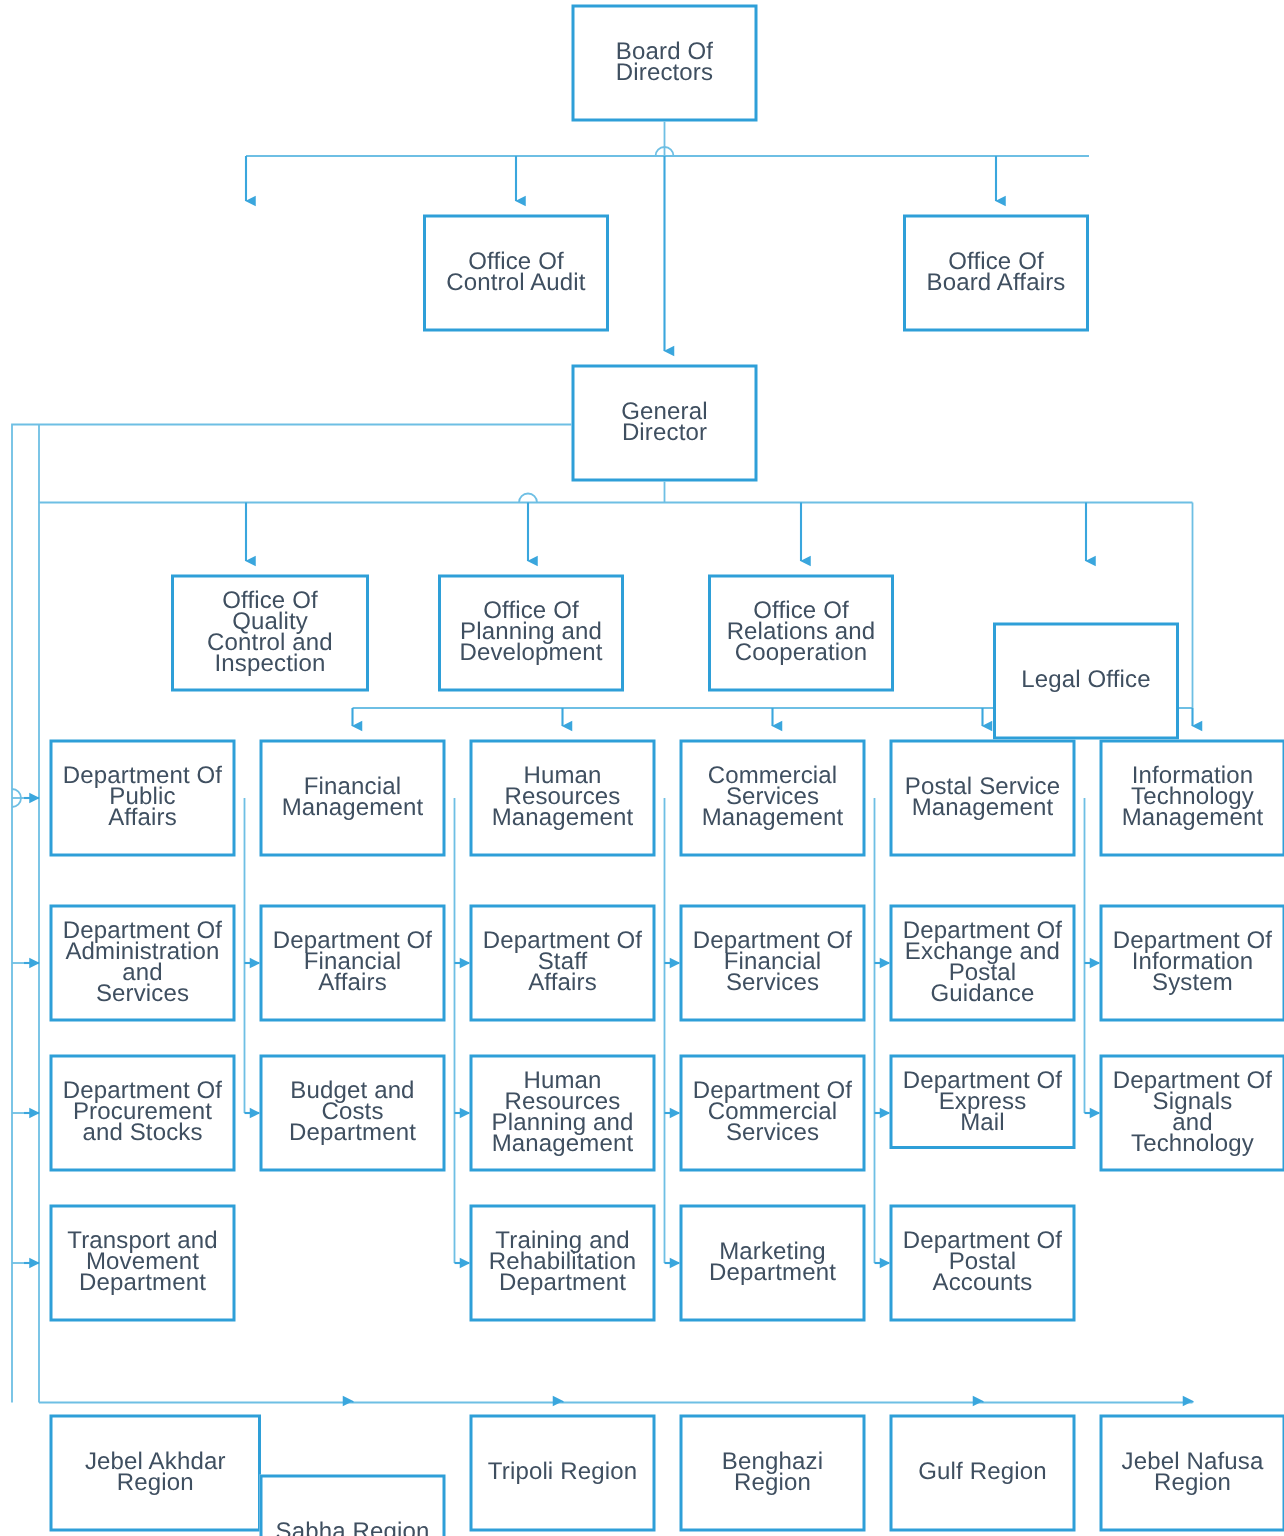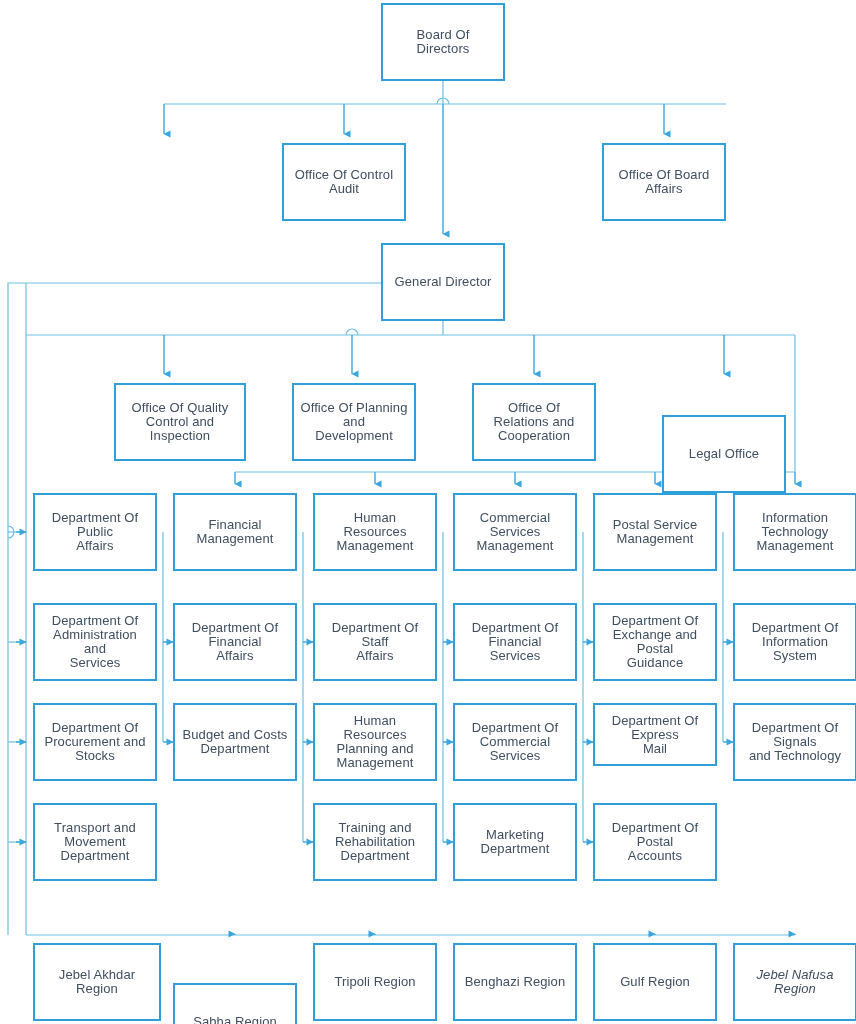--- a/index.html
+++ b/index.html
@@ -31,21 +31,21 @@
   .node {
     position: absolute;
     box-sizing: border-box;
     background: #ffffff;
     border: 2px solid #2e9fd8;
     display: flex;
     align-items: center;
     justify-content: center;
     text-align: center;
     color: #3f4f60;
-    font-size: 13px;
+    font-size: 16px;
     line-height: 14px;
     letter-spacing: 0.1px;
     padding: 4px 6px;
     white-space: pre-line;
   }
   .node.lvl0 { border-color: #2e9fd8; }
   .node-label {
     display: block;
     width: 100%;
   }
@@ -233,21 +233,21 @@
       <div class="node" style="left: 593px; top: 703px; width: 124px; height: 63px;"><span class="node-label">Department Of Express
 Mail</span></div>
       <div class="node" style="left: 593px; top: 803px; width: 124px; height: 78px;"><span class="node-label">Department Of Postal
 Accounts</span></div>
       <div class="node" style="left: 733px; top: 493px; width: 124px; height: 78px;"><span class="node-label">Information Technology
 Management</span></div>
       <div class="node" style="left: 733px; top: 603px; width: 124px; height: 78px;"><span class="node-label">Department Of
 Information System</span></div>
       <div class="node" style="left: 733px; top: 703px; width: 124px; height: 78px;"><span class="node-label">Department Of Signals
 and Technology</span></div>
-      <div class="node" style="left: 33px; top: 943px; width: 128px; height: 78px;"><span class="node-label">Jebel Akhdar Region</span></div>
+      <div class="node" style="left: 33px; top: 943px; width: 141px; height: 78px;"><span class="node-label">Jebel Akhdar Region</span></div>
       <div class="node" style="left: 173px; top: 943px; width: 124px; height: 78px; margin-top: 40px;"><span class="node-label">Sabha Region</span></div>
       <div class="node" style="left: 313px; top: 943px; width: 124px; height: 78px;"><span class="node-label">Tripoli Region</span></div>
       <div class="node" style="left: 453px; top: 943px; width: 124px; height: 78px;"><span class="node-label">Benghazi Region</span></div>
       <div class="node" style="left: 593px; top: 943px; width: 124px; height: 78px;"><span class="node-label">Gulf Region</span></div>
-      <div class="node" style="left: 733px; top: 943px; width: 124px; height: 78px; font-style: italic;"><span class="node-label">Jebel Nafusa Region</span></div>
+      <div class="node" style="left: 733px; top: 943px; width: 124px; height: 78px;"><span class="node-label">Jebel Nafusa Region</span></div>
     </div>
 
 </div>
 
 </body></html>

